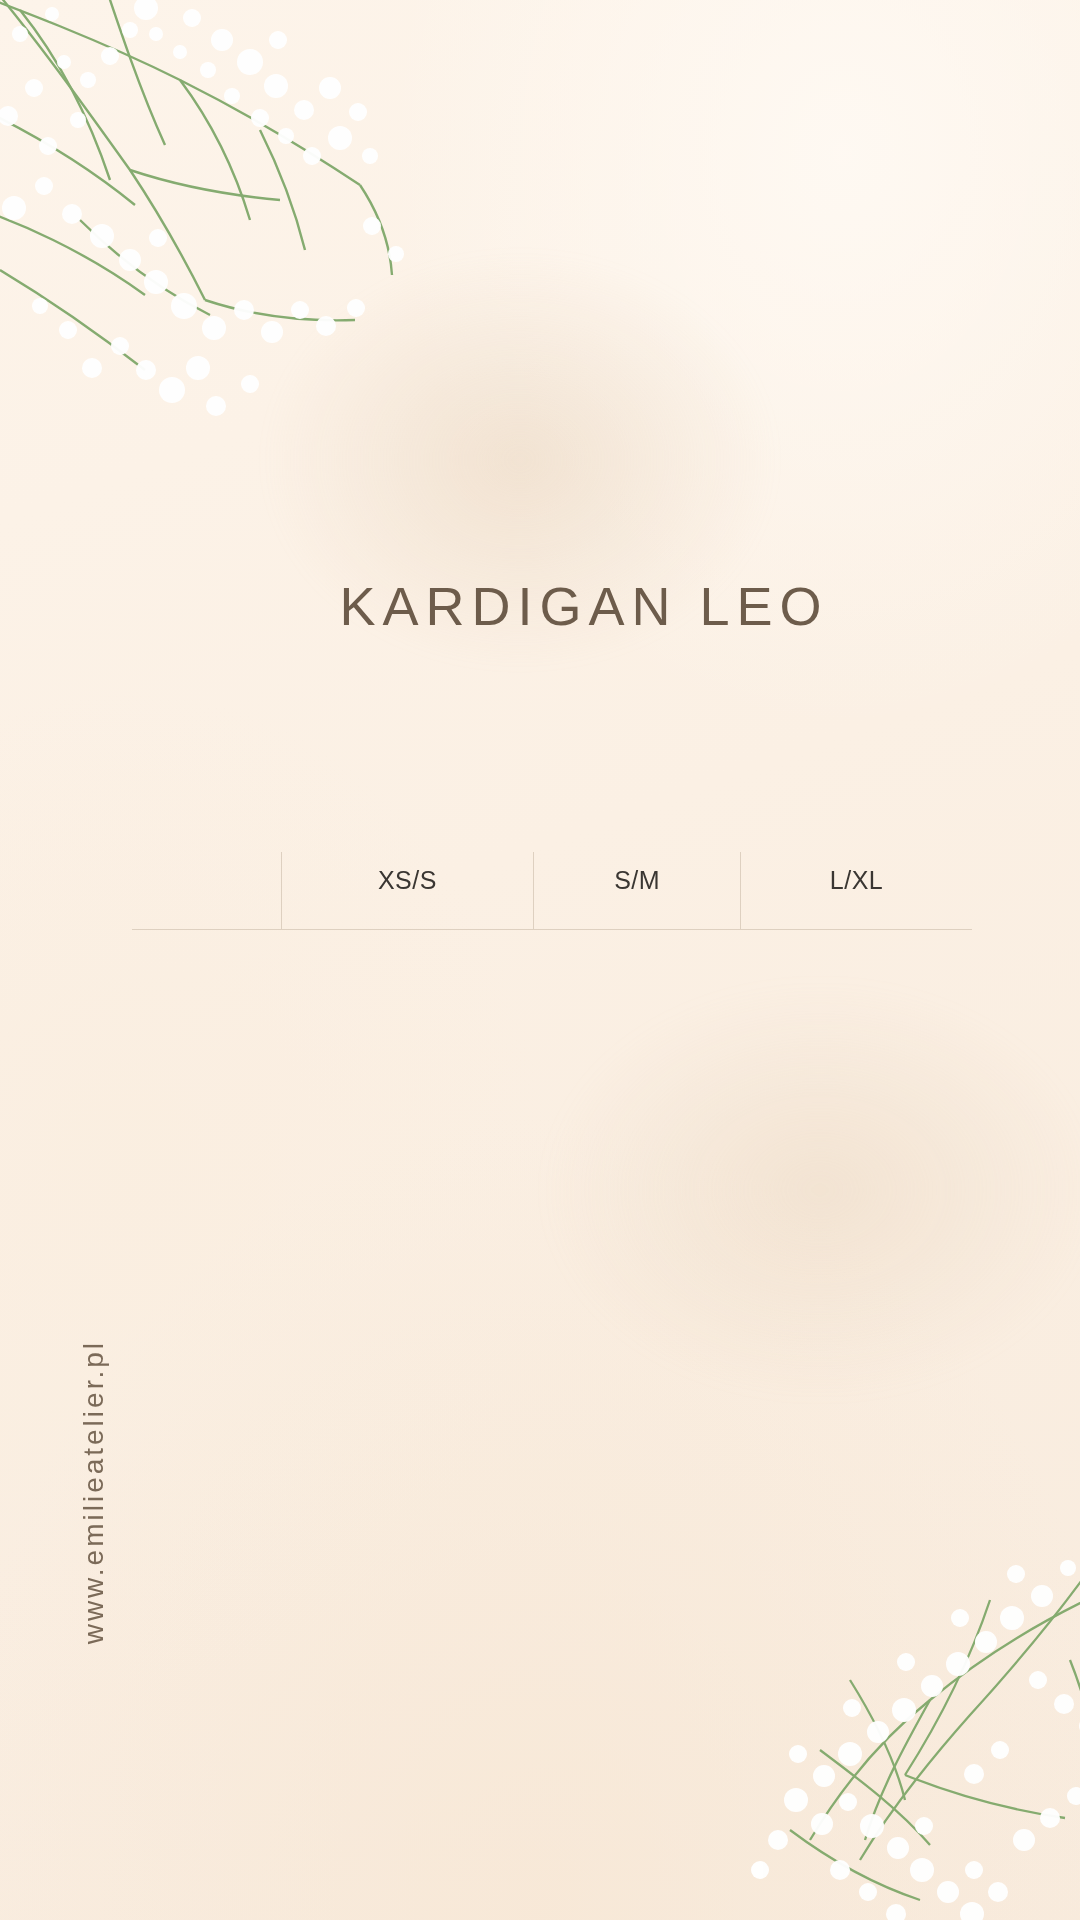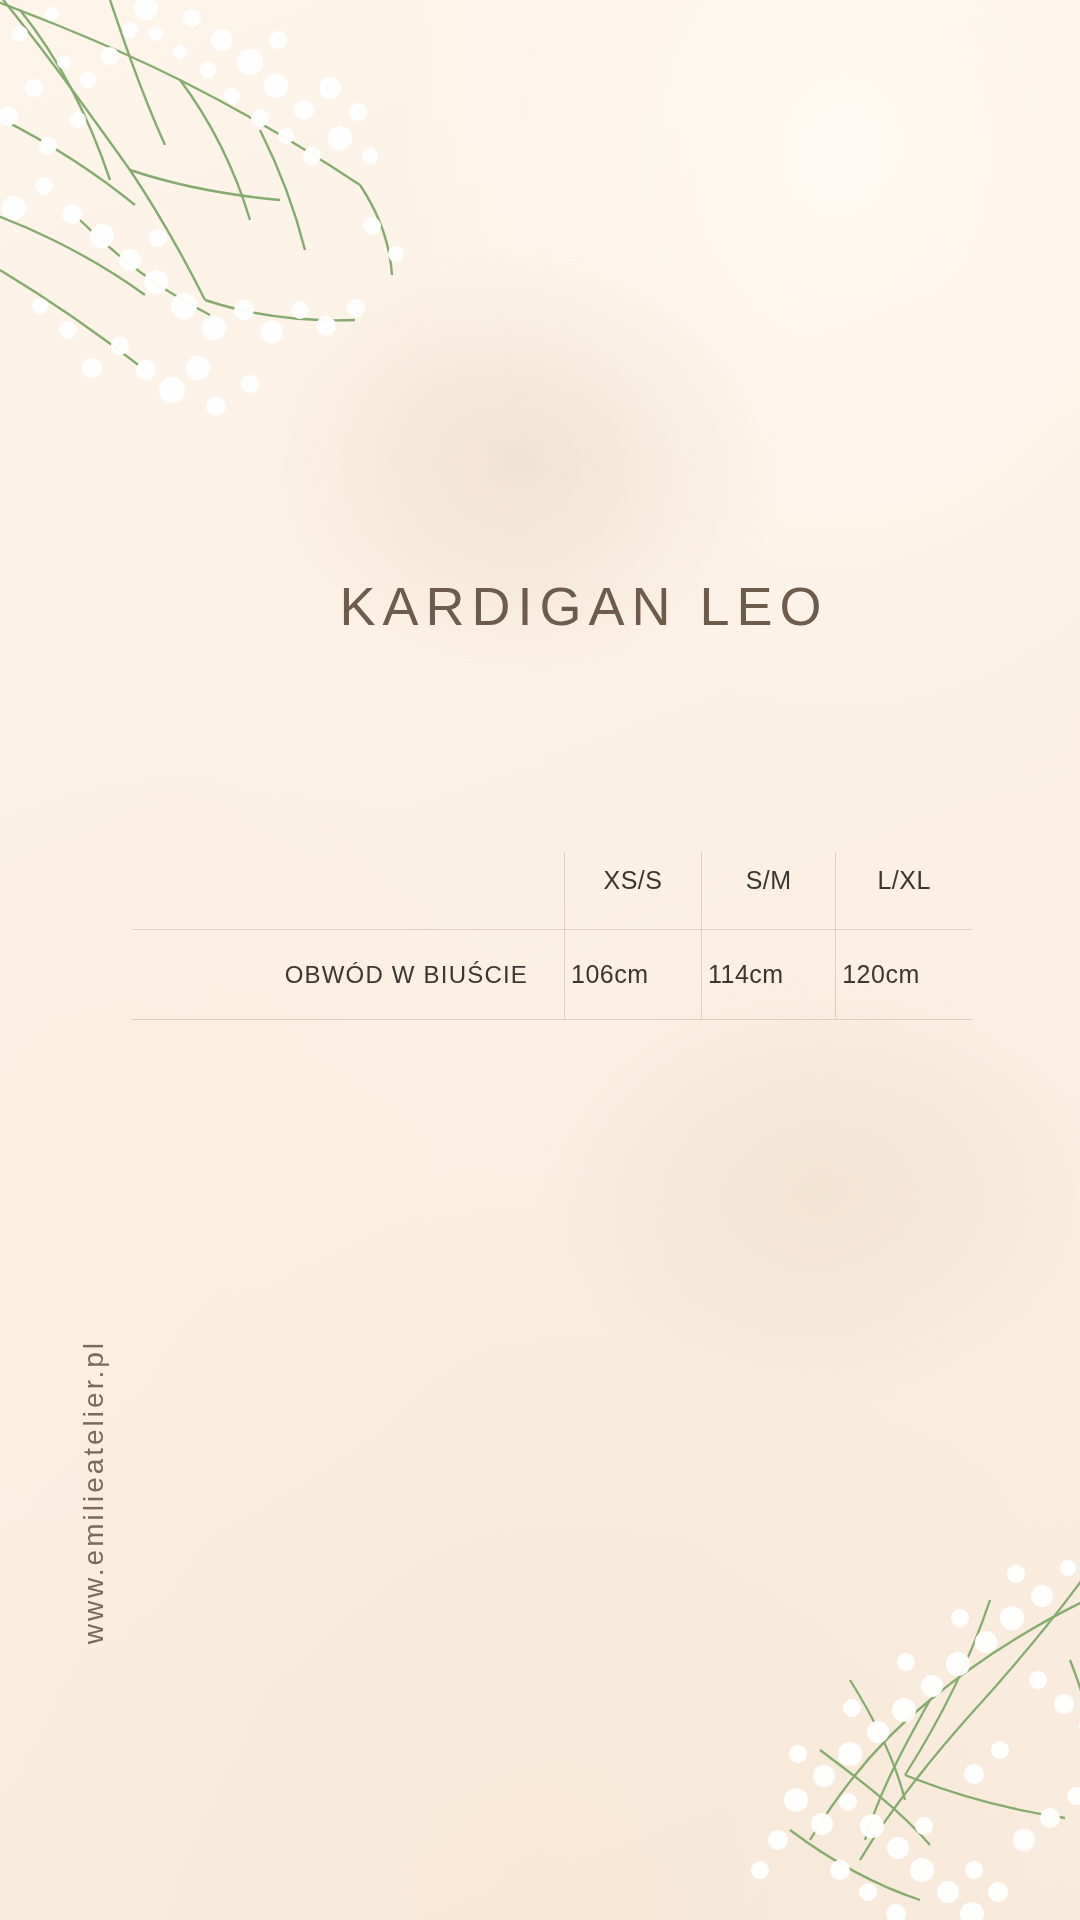--- a/index.html
+++ b/index.html
@@ -267,22 +267,16 @@
 <table class="size-table">
   <thead>
     <tr>
       <th class="row-head"></th>
       <th class="col-sep">XS/S</th>
       <th class="col-sep">S/M</th>
       <th class="col-sep">L/XL</th>
     </tr>
   </thead>
   <tbody>
-    <tr>
-      <td class="row-head">OBWÓD W BIUŚCIE</td>
-      <td class="col-sep">106cm</td>
-      <td class="col-sep">114cm</td>
-      <td class="col-sep">120cm</td>
-    </tr>
   </tbody>
 </table>
 
 <div class="url">www.emilieatelier.pl</div>
 
 </body></html>

